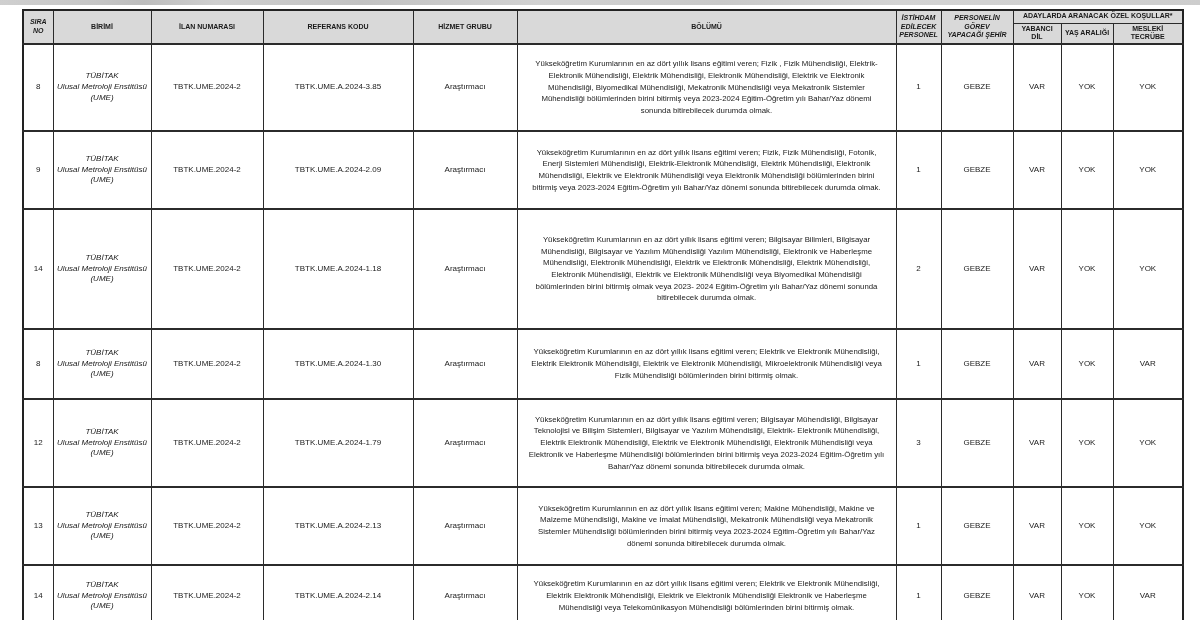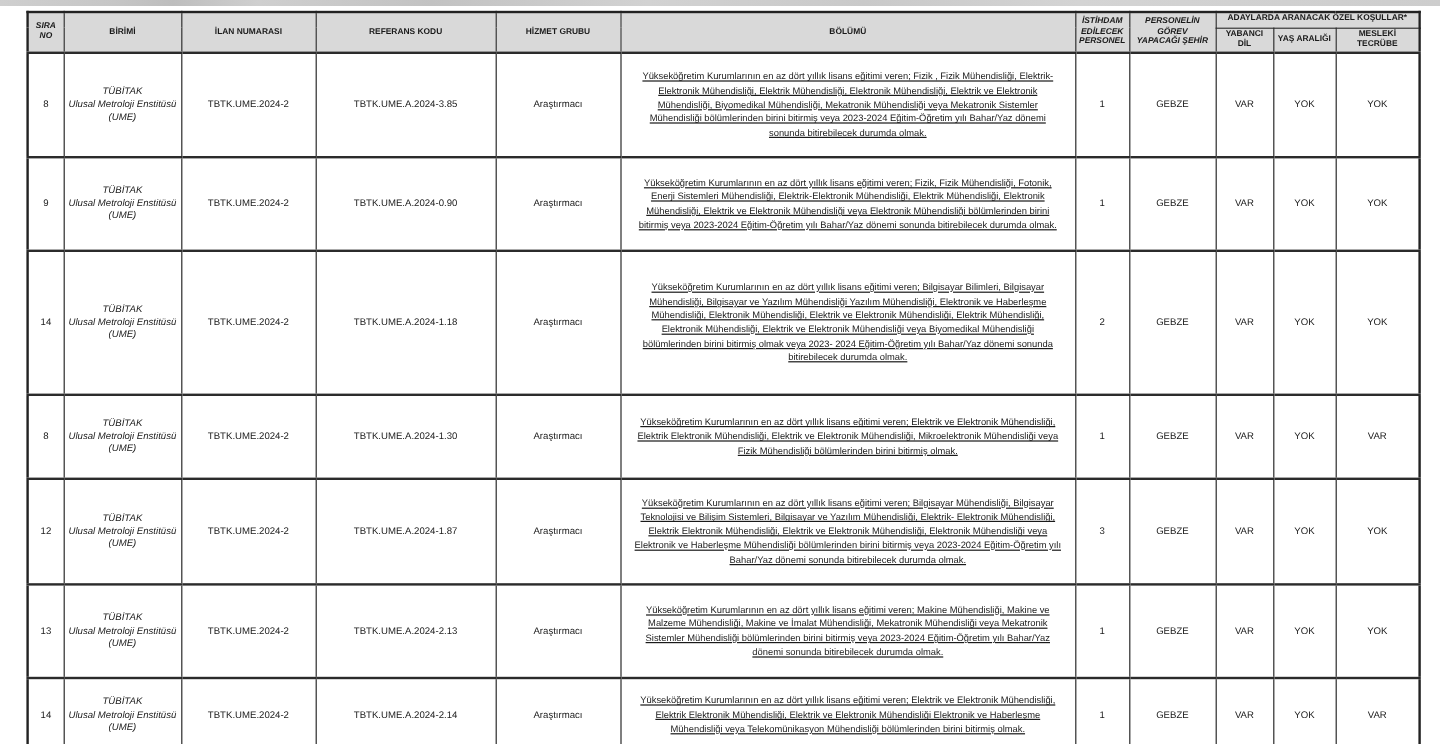--- a/index.html
+++ b/index.html
@@ -44,21 +44,20 @@
   .job-table tbody td {
     font-size: 8px;
     line-height: 1.35;
     border-top-width: 2px;
     border-bottom-width: 2px;
   }
   .job-table tbody td.bolum-cell {
     font-size: 7.8px;
     line-height: 1.5;
     padding: 0 10px;
-    text-decoration: underline;
   }
   .multiline { white-space: pre-line; font-style: italic; }
   .w-sira { width: 30px; }
   .w-birimi { width: 98px; }
   .w-ilan { width: 112px; }
   .w-ref { width: 150px; }
   .w-hizmet { width: 104px; }
   .w-bolum { width: 379px; }
   .w-istihdam { width: 45px; }
   .w-sehir { width: 72px; }
@@ -122,21 +121,21 @@
       <td>VAR</td>
       <td>YOK</td>
       <td>YOK</td>
     </tr>
     <tr style="height:78px;">
       <td>9</td>
       <td class="multiline">TÜBİTAK
 Ulusal Metroloji Enstitüsü
 (UME)</td>
       <td>TBTK.UME.2024-2</td>
-      <td>TBTK.UME.A.2024-0.90</td>
+      <td>TBTK.UME.A.2024-2.09</td>
       <td>Araştırmacı</td>
       <td class="bolum-cell">Yükseköğretim Kurumlarının en az dört yıllık lisans eğitimi veren; Fizik, Fizik Mühendisliği, Fotonik, Enerji Sistemleri Mühendisliği, Elektrik-Elektronik Mühendisliği, Elektrik Mühendisliği, Elektronik Mühendisliği, Elektrik ve Elektronik Mühendisliği veya Elektronik Mühendisliği bölümlerinden birini bitirmiş veya 2023-2024 Eğitim-Öğretim yılı Bahar/Yaz dönemi sonunda bitirebilecek durumda olmak.</td>
       <td>1</td>
       <td>GEBZE</td>
       <td>VAR</td>
       <td>YOK</td>
       <td>YOK</td>
     </tr>
     <tr style="height:120px;">
       <td>14</td>
@@ -167,21 +166,21 @@
       <td>VAR</td>
       <td>YOK</td>
       <td>VAR</td>
     </tr>
     <tr style="height:88px;">
       <td>12</td>
       <td class="multiline">TÜBİTAK
 Ulusal Metroloji Enstitüsü
 (UME)</td>
       <td>TBTK.UME.2024-2</td>
-      <td>TBTK.UME.A.2024-1.87</td>
+      <td>TBTK.UME.A.2024-1.79</td>
       <td>Araştırmacı</td>
       <td class="bolum-cell">Yükseköğretim Kurumlarının en az dört yıllık lisans eğitimi veren; Bilgisayar Mühendisliği, Bilgisayar Teknolojisi ve Bilişim Sistemleri, Bilgisayar ve Yazılım Mühendisliği, Elektrik- Elektronik Mühendisliği, Elektrik Elektronik Mühendisliği, Elektrik ve Elektronik Mühendisliği, Elektronik Mühendisliği veya Elektronik ve Haberleşme Mühendisliği bölümlerinden birini bitirmiş veya 2023-2024 Eğitim-Öğretim yılı Bahar/Yaz dönemi sonunda bitirebilecek durumda olmak.</td>
       <td>3</td>
       <td>GEBZE</td>
       <td>VAR</td>
       <td>YOK</td>
       <td>YOK</td>
     </tr>
     <tr style="height:78px;">
       <td>13</td>

